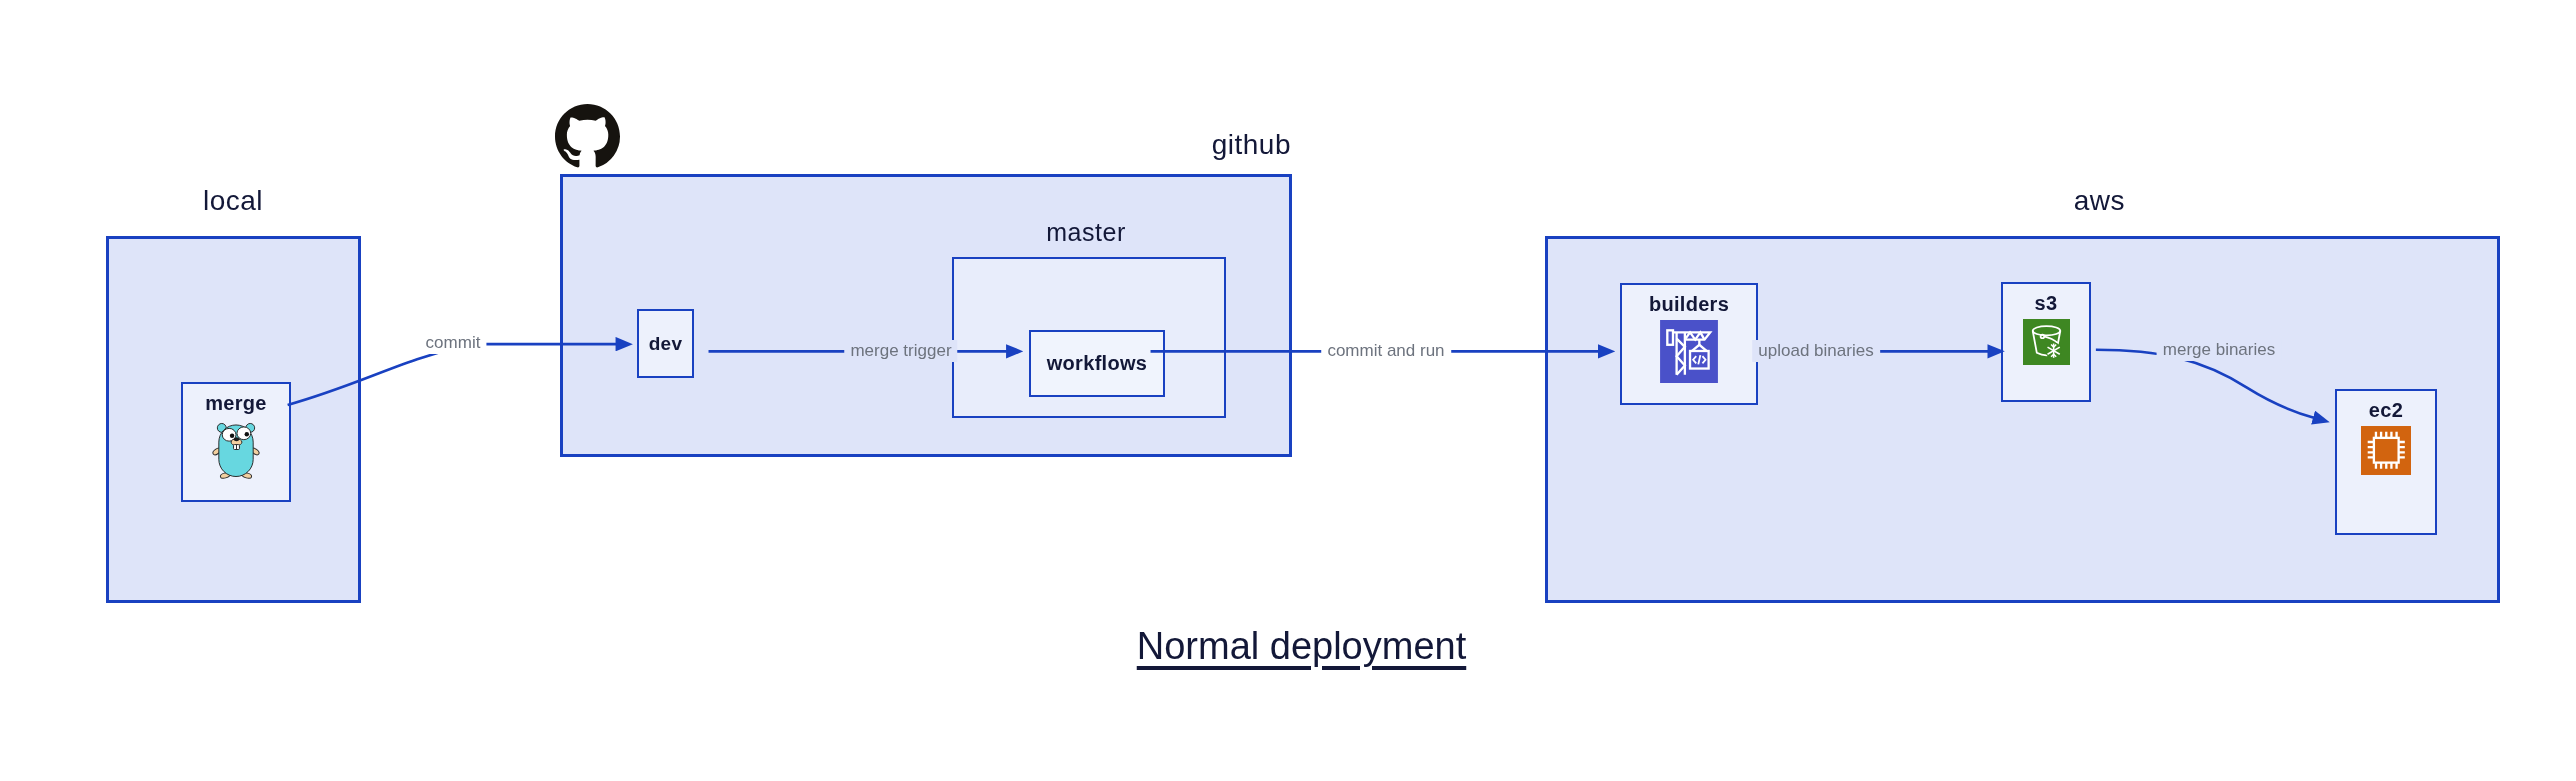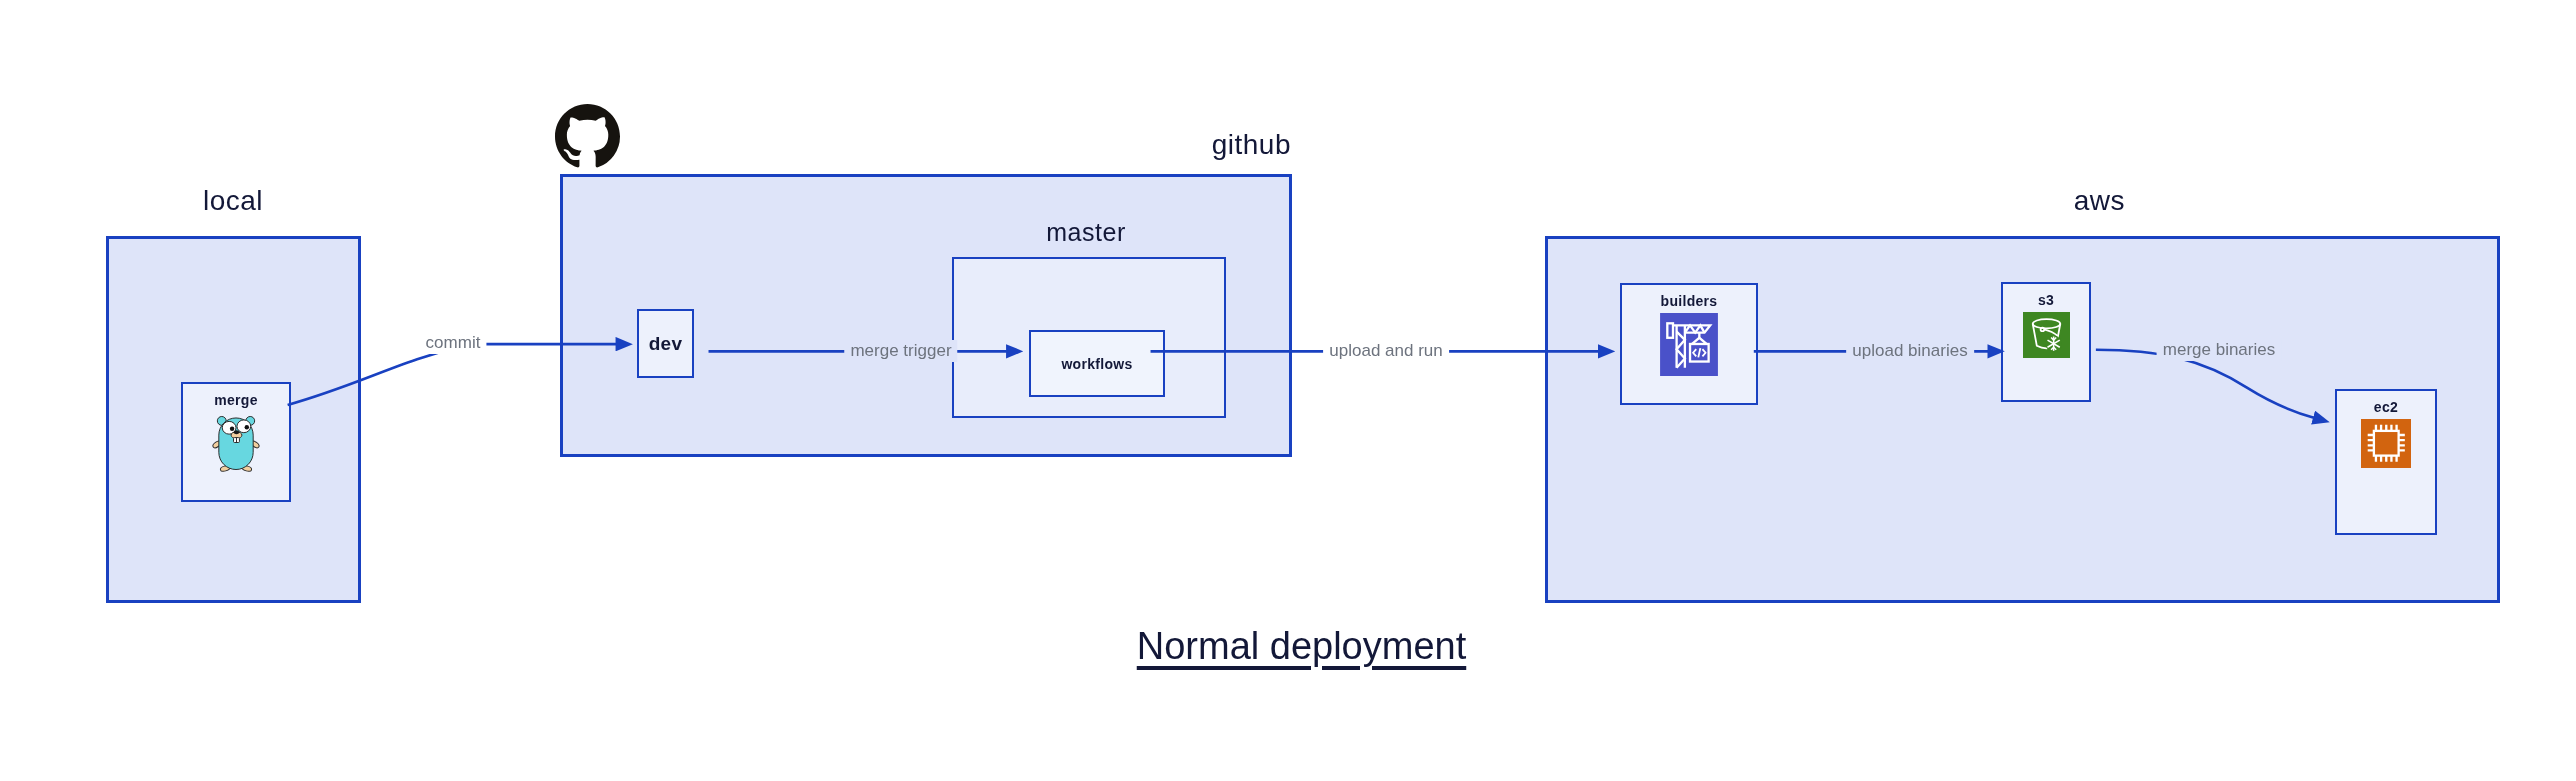--- a/index.html
+++ b/index.html
@@ -8,21 +8,21 @@
     background:var(--canvas_bg,#ffffff);
     font-family:"Liberation Sans",sans-serif;
     overflow:hidden;
   }
   
   .cbox{position:absolute;box-sizing:border-box;border:3.1px solid var(--accent_blue,#1941c1);background:var(--container_fill,#dee4f9);z-index:1;}
   .subbox{position:absolute;box-sizing:border-box;border:2.6px solid var(--accent_blue,#1941c1);background:var(--subcontainer_fill,#e8edfb);}
   .node{position:absolute;box-sizing:border-box;border:2.6px solid var(--accent_blue,#1941c1);background:var(--node_fill,#edf1fc);
         display:flex;flex-direction:column;align-items:center;}
   .node.center{justify-content:center;}
-  .node-label{font-weight:700;font-size:14px;color:var(--text_navy,#131838);letter-spacing:0.3px;margin-top:8.2px;}
+  .node-label{font-weight:700;font-size:20px;color:var(--text_navy,#131838);letter-spacing:0.3px;margin-top:8.2px;}
   .node.center .node-label{margin-top:0;}
   .node-icon{margin-top:4.1px;line-height:0;}
   
   .clabel{position:absolute;font-size:28px;color:var(--text_navy,#131838);letter-spacing:0.5px;z-index:2;}
   .tcenter{text-align:center;}
   .tright{text-align:right;}
   
   #edges{position:absolute;left:0;top:0;z-index:3;pointer-events:none;}
   .edge{stroke:var(--accent_blue,#1941c1);stroke-width:5;fill:none;}
   .ah{fill:var(--accent_blue,#1941c1);}
@@ -170,20 +170,20 @@
     </defs>
     <path class="edge" marker-end="url(#ah)" d="M 558 786 C 700 746, 770 702, 910 668 L 1196 668"></path>
     <path class="edge" marker-end="url(#ah)" d="M 1375 682 L 1954 682"></path>
     <path class="edge" marker-end="url(#ah)" d="M 2233 682 L 3103 682"></path>
     <path class="edge" marker-end="url(#ah)" d="M 3404 682 L 3859 682"></path>
     <path class="edge" marker-end="url(#ah)" d="M 4068 679 C 4190 679, 4275 697, 4362 753 C 4410 783, 4452 800, 4491 811"></path>
   </svg>
 
   <div class="elabel bg-white" style="left:453px;top:343px;">commit</div>
   <div class="elabel bg-lav" style="left:901px;top:351px;">merge trigger</div>
-  <div class="elabel bg-white" style="left:1386px;top:351px;">upload and run</div>
-  <div class="elabel bg-lav" style="left:1910px;top:351px;text-align:right;">upload binaries</div>
+  <div class="elabel bg-white" style="left:1386px;top:351px;">commit and run</div>
+  <div class="elabel bg-lav" style="left:1816px;top:351px;text-align:right;">upload binaries</div>
   <div class="elabel bg-lav" style="left:2219px;top:350px;">merge binaries</div>
 
   <div class="dtitle" style="left:1044px;top:625px;width:515px;">Normal deployment</div>
 
 </div>
 
 
 </body></html>

